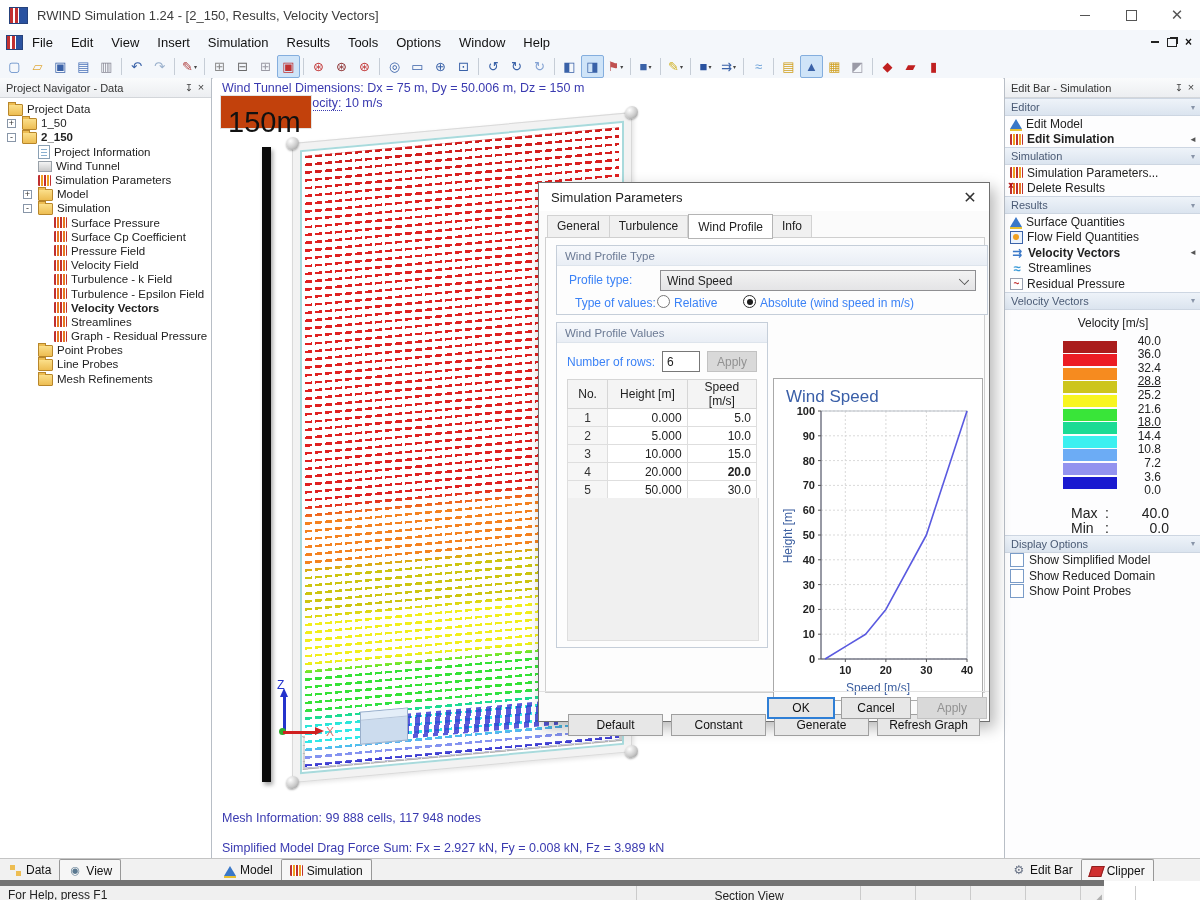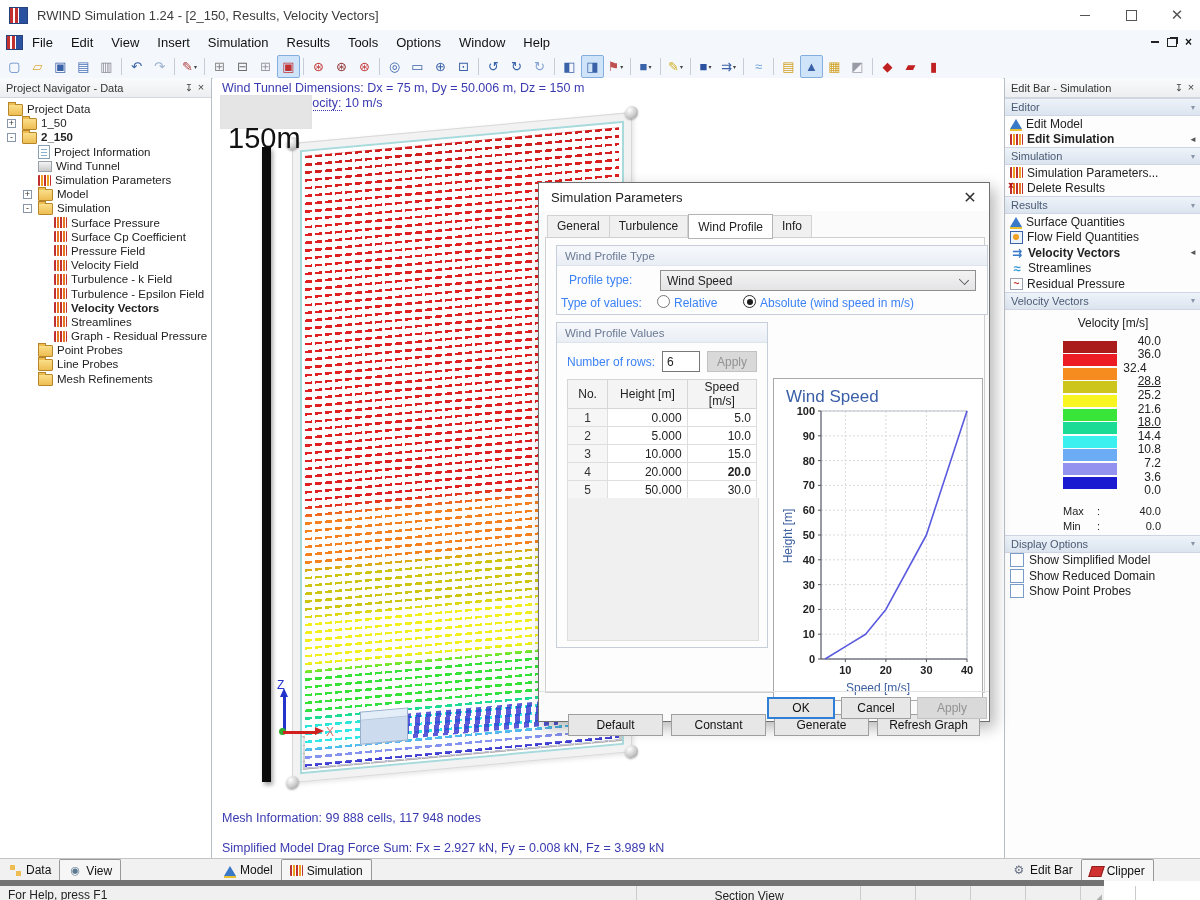--- a/index.html
+++ b/index.html
@@ -68,28 +68,28 @@
   .ebhdr{height:16px;background:linear-gradient(#eef3f9,#dbe4ef);border-top:1px solid #cdd6e2;border-bottom:1px solid #cdd6e2;color:#4a5a74;font-size:11px;display:flex;align-items:center;padding:0 6px}
   .ebhdr .sp{flex:1}
   .ebhdr .coll{font-size:8px;color:#8894a8}
   .ebitem{height:15.5px;display:flex;align-items:center;padding-left:5px;gap:4px;font-size:12px;position:relative;white-space:nowrap}
   .ebitem b{font-weight:bold}
   .ebarrow{position:absolute;right:4px;font-size:8px;color:#555}
   #legend-body{position:relative;height:225px}
   .lg-title{position:absolute;left:56px;width:104px;text-align:center;top:6px;font-size:12px;color:#222}
   .lg-sw{position:absolute;left:58px;width:54px;height:12px}
   .lg-lb{position:absolute;left:104px;width:52px;text-align:right;font-size:12px;color:#222}
-  .lg-mm{position:absolute;left:58px;width:98px;display:flex;font-size:11px}
+  .lg-mm{position:absolute;left:66px;width:98px;display:flex;font-size:14px}
   .lg-mm .a{width:34px}.lg-mm .b{width:12px}.lg-mm .c{flex:1;text-align:right}
   .cbrow{height:15.5px;display:flex;align-items:center;gap:5px;padding-left:5px;font-size:12px}
   .cb{width:12px;height:12px;border:1px solid #7a9cc8;background:#fff;flex:none}
   
   .vinfo{position:absolute;left:9px;color:#3a3ab0;font-size:12.5px;line-height:15px;white-space:nowrap}
   .dotted{border-bottom:1px dotted #3a3ab0}
-  #scale-label{position:absolute;left:7px;top:17px;width:92px;height:34px;background:#e5e5e5;border:1px solid #e3e3e3;font-size:29px;color:#111;padding:26px 0 0 7px;box-sizing:border-box}
+  #scale-label{position:absolute;left:7px;top:17px;width:92px;height:34px;background:#c2410c;border:1px solid #e3e3e3;font-size:29px;color:#111;padding:10px 0 0 7px;box-sizing:border-box}
   #scalebar{position:absolute;left:49px;top:69px;width:9px;height:635px;background:#0b0b0b;box-shadow:2px 3px 4px rgba(0,0,0,.35)}
   #tunnel{position:absolute;left:79px;top:65px;width:338px;height:638px;background:#f2f2f2;border:1px solid #d9d9d9;box-shadow:2px 2px 4px rgba(0,0,0,.10);transform:skewY(-5.2deg);transform-origin:0 0}
   #tunnel-inner{position:absolute;left:7px;top:7px;right:7px;bottom:7px;border:2px solid #a8dadc;background:#fff}
   #ground{position:absolute;left:0;right:0;bottom:2px;height:33px;background:linear-gradient(#e6e6e6,#c9c9c9);background-image:repeating-linear-gradient(to right,rgba(255,255,255,.7) 0 1px,transparent 1px 17px),repeating-linear-gradient(to bottom,rgba(150,150,150,.45) 0 1px,transparent 1px 8px),linear-gradient(#e6e6e6,#c9c9c9);border-top:1px solid #b9c4c4}
   #vectors{position:absolute;left:3px;right:3px;top:4px;bottom:4px;background-image:
     repeating-linear-gradient(to right,rgba(255,255,255,0) 0 7px,#fff 7px 10px),
     repeating-linear-gradient(to bottom,rgba(255,255,255,0) 0 2.5px,#fff 2.5px 7.8px),
     linear-gradient(to bottom,#cf1d1d 0%,#e02020 8%,#e02020 57%,#f5821f 59.5%,#f5821f 66.5%,#cdc50f 68.5%,#cdc50f 74.5%,#f2ef1a 76.5%,#f2ef1a 83%,#35e235 85%,#35e235 90.5%,#1cdb94 92%,#30e8e8 93.5%,#30e8e8 96.5%,#6a9cf2 97.5%,#8f8fef 98.7%,#2525c8 100%)}
   #turb{position:absolute;left:104px;bottom:24px;width:152px;height:25px;opacity:.8;background:repeating-linear-gradient(97deg,#2f2fd0 0 5px,transparent 5px 10px)}
   #boxmodel{position:absolute;left:58px;bottom:22px;width:46px;height:31px;background:#ccdcee;border:1px solid #9ab0cc}
@@ -549,21 +549,21 @@
         <div class="lg-sw" style="top: 71.8px; background: rgb(205, 197, 28);"></div>
         <div class="lg-sw" style="top: 85.4px; background: rgb(248, 245, 32);"></div>
         <div class="lg-sw" style="top: 99px; background: rgb(57, 229, 57);"></div>
         <div class="lg-sw" style="top: 112.6px; background: rgb(28, 219, 148);"></div>
         <div class="lg-sw" style="top: 126.2px; background: rgb(60, 240, 240);"></div>
         <div class="lg-sw" style="top: 139.8px; background: rgb(108, 172, 245);"></div>
         <div class="lg-sw" style="top: 153.4px; background: rgb(147, 147, 239);"></div>
         <div class="lg-sw" style="top: 167px; background: rgb(26, 26, 208);"></div>
         <div class="lg-lb" style="top: 24px;">40.0</div>
         <div class="lg-lb" style="top: 37.6px;">36.0</div>
-        <div class="lg-lb" style="top: 51.2px; text-align: center;">32.4</div>
+        <div class="lg-lb" style="top: 51.2px;">32.4</div>
         <div class="lg-lb" style="top: 64.8px; text-decoration: underline;">28.8</div>
         <div class="lg-lb" style="top: 78.4px;">25.2</div>
         <div class="lg-lb" style="top: 92px;">21.6</div>
         <div class="lg-lb" style="top: 105.6px; text-decoration: underline;">18.0</div>
         <div class="lg-lb" style="top: 119.2px;">14.4</div>
         <div class="lg-lb" style="top: 132.8px;">10.8</div>
         <div class="lg-lb" style="top: 146.4px;">7.2</div>
         <div class="lg-lb" style="top: 160px;">3.6</div>
         <div class="lg-lb" style="top: 173.6px;">0.0</div>
         <div class="lg-mm" style="top: 195.2px;">
@@ -612,21 +612,21 @@
   <div id="dlg-content">
 
     <div class="grp" style="left:10px;top:7px;width:430px;height:68px">
       <div class="grp-hd">Wind Profile Type</div>
       <div style="position:relative;height:48px">
         <span class="flabel" style="left:12px;top:7px">Profile type:</span>
         <div class="combo" style="left:103px;top:4px;width:316px">
           <span>Wind Speed</span>
           <span class="chev"></span>
         </div>
-        <span class="flabel" style="left:4px;top:30px">Type of values:</span>
+        <span class="flabel" style="left:18px;top:30px">Type of values:</span>
         <span class="radio" style="left:100px;top:29px"></span>
         <span class="flabel" style="left:117px;top:30px">Relative</span>
         <span class="radio sel" style="left:186px;top:29px"></span>
         <span class="flabel" style="left:203px;top:30px">Absolute (wind speed in m/s)</span>
       </div>
     </div>
 
     <div class="grp" style="left:10px;top:84px;width:210px;height:324px">
       <div class="grp-hd">Wind Profile Values</div>
       <div style="position:relative;height:303px">

